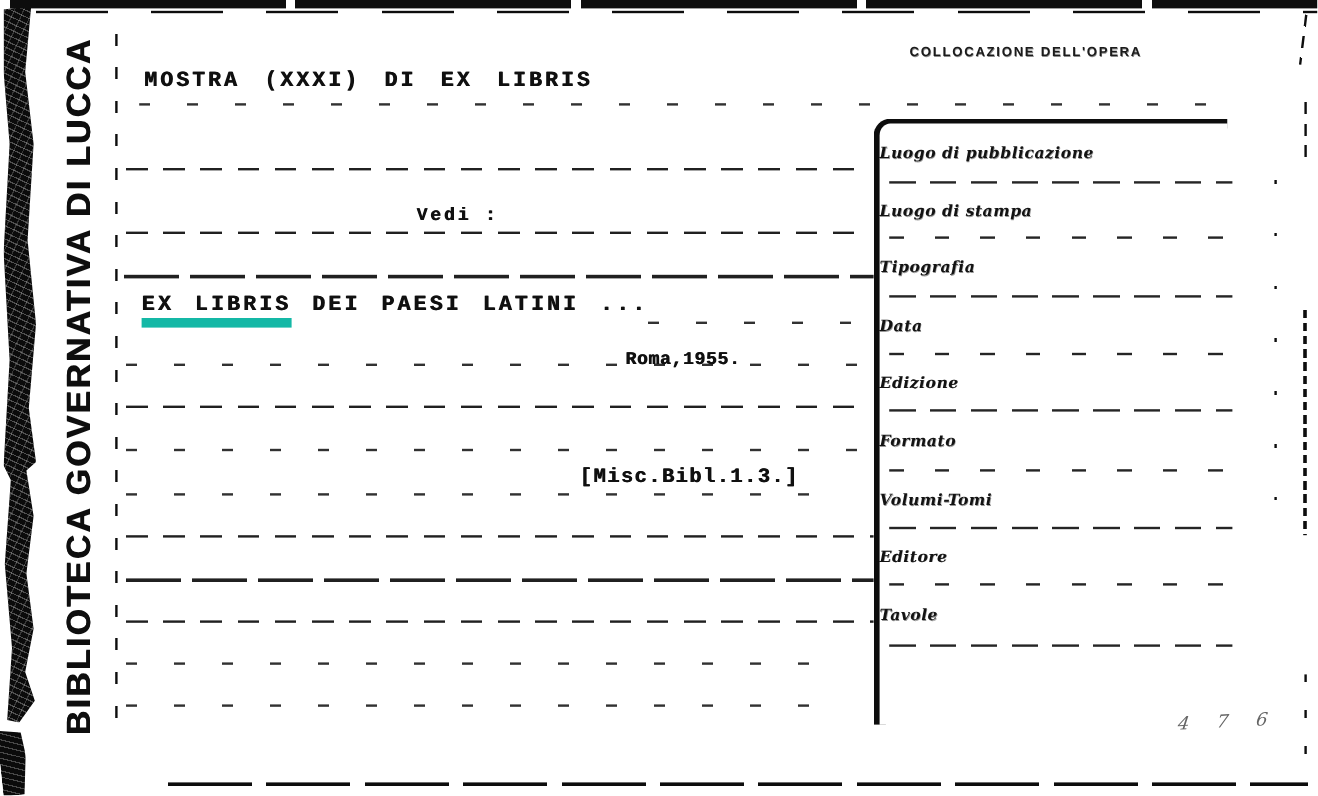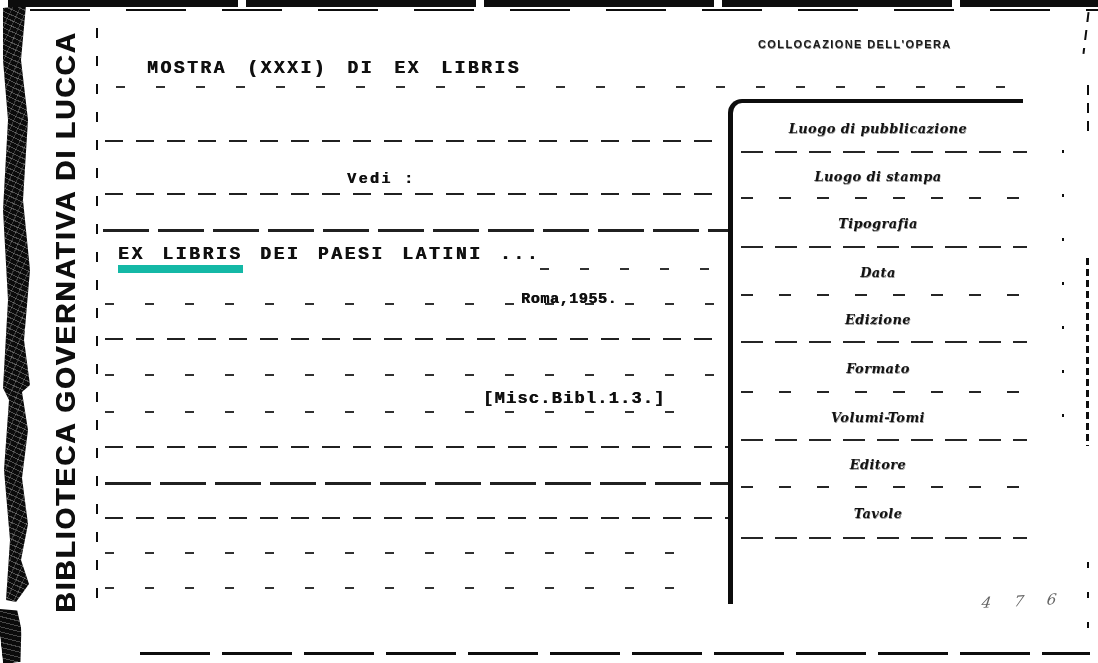--- a/index.html
+++ b/index.html
@@ -60,21 +60,21 @@
   }
   .rule.heavy{height:3px; background-image:repeating-linear-gradient(90deg, var(--ink) 0 46px, transparent 46px 55px);}
   .rule.sparse{background-image:repeating-linear-gradient(90deg, var(--ink) 0 9px, transparent 9px 40px); opacity:.85;}
   
   .typed{
     position:absolute; white-space:nowrap;
     font-family:"Liberation Mono","DejaVu Sans Mono",monospace;
     font-weight:700; color:#101010;
     text-shadow:0.6px 0 0 #101010;
   }
-  .t-heading{left:120px; top:58px;  font-size:18px; letter-spacing:2.5px; word-spacing:7px;margin-left:27px;}
+  .t-heading{left:120px; top:58px;  font-size:18px; letter-spacing:2.5px; word-spacing:7px;}
   .t-vedi  {left:347px; top:171px; font-size:15px; letter-spacing:2.4px;}
   .t-ref   {left:118px; top:244px; font-size:18px; letter-spacing:2.6px; word-spacing:4px;}
   .t-ref .u{border-bottom:8px solid #14b8a6; padding-bottom:1px;}
   .t-imprint{left:521px; top:291px; font-size:15px; letter-spacing:0.6px;}
   .t-call  {left:483px; top:389px; font-size:17px; letter-spacing:1.2px;}
   
   .libname{
     position:absolute; left:-246px; top:302px; width:624px; height:40px;
     transform:rotate(-90deg); transform-origin:center;
     font-family:"Liberation Sans", sans-serif;
@@ -92,21 +92,21 @@
     white-space:nowrap;
   }
   .panel{
     position:absolute; left:728px; top:99px; width:290px; height:501px;
     border-left:5px solid var(--ink);
     border-top:4px solid var(--ink);
     border-top-left-radius:14px;
     box-sizing:content-box;
   }
   .prow{
-    position:relative; display:flex; align-items:center; justify-content:center;
+    position:relative; display:flex; align-items:center; justify-content:flex-start;
   }
   .prow::after{
     content:""; position:absolute; left:8px; right:-4px; bottom:0; height:2px;
     background-image:repeating-linear-gradient(90deg, var(--ink) 0 22px, transparent 22px 34px);
     opacity:.9;
   }
   .prow:nth-child(even)::after{
     background-image:repeating-linear-gradient(90deg, var(--ink) 0 12px, transparent 12px 38px);
   }
   .prow span{

